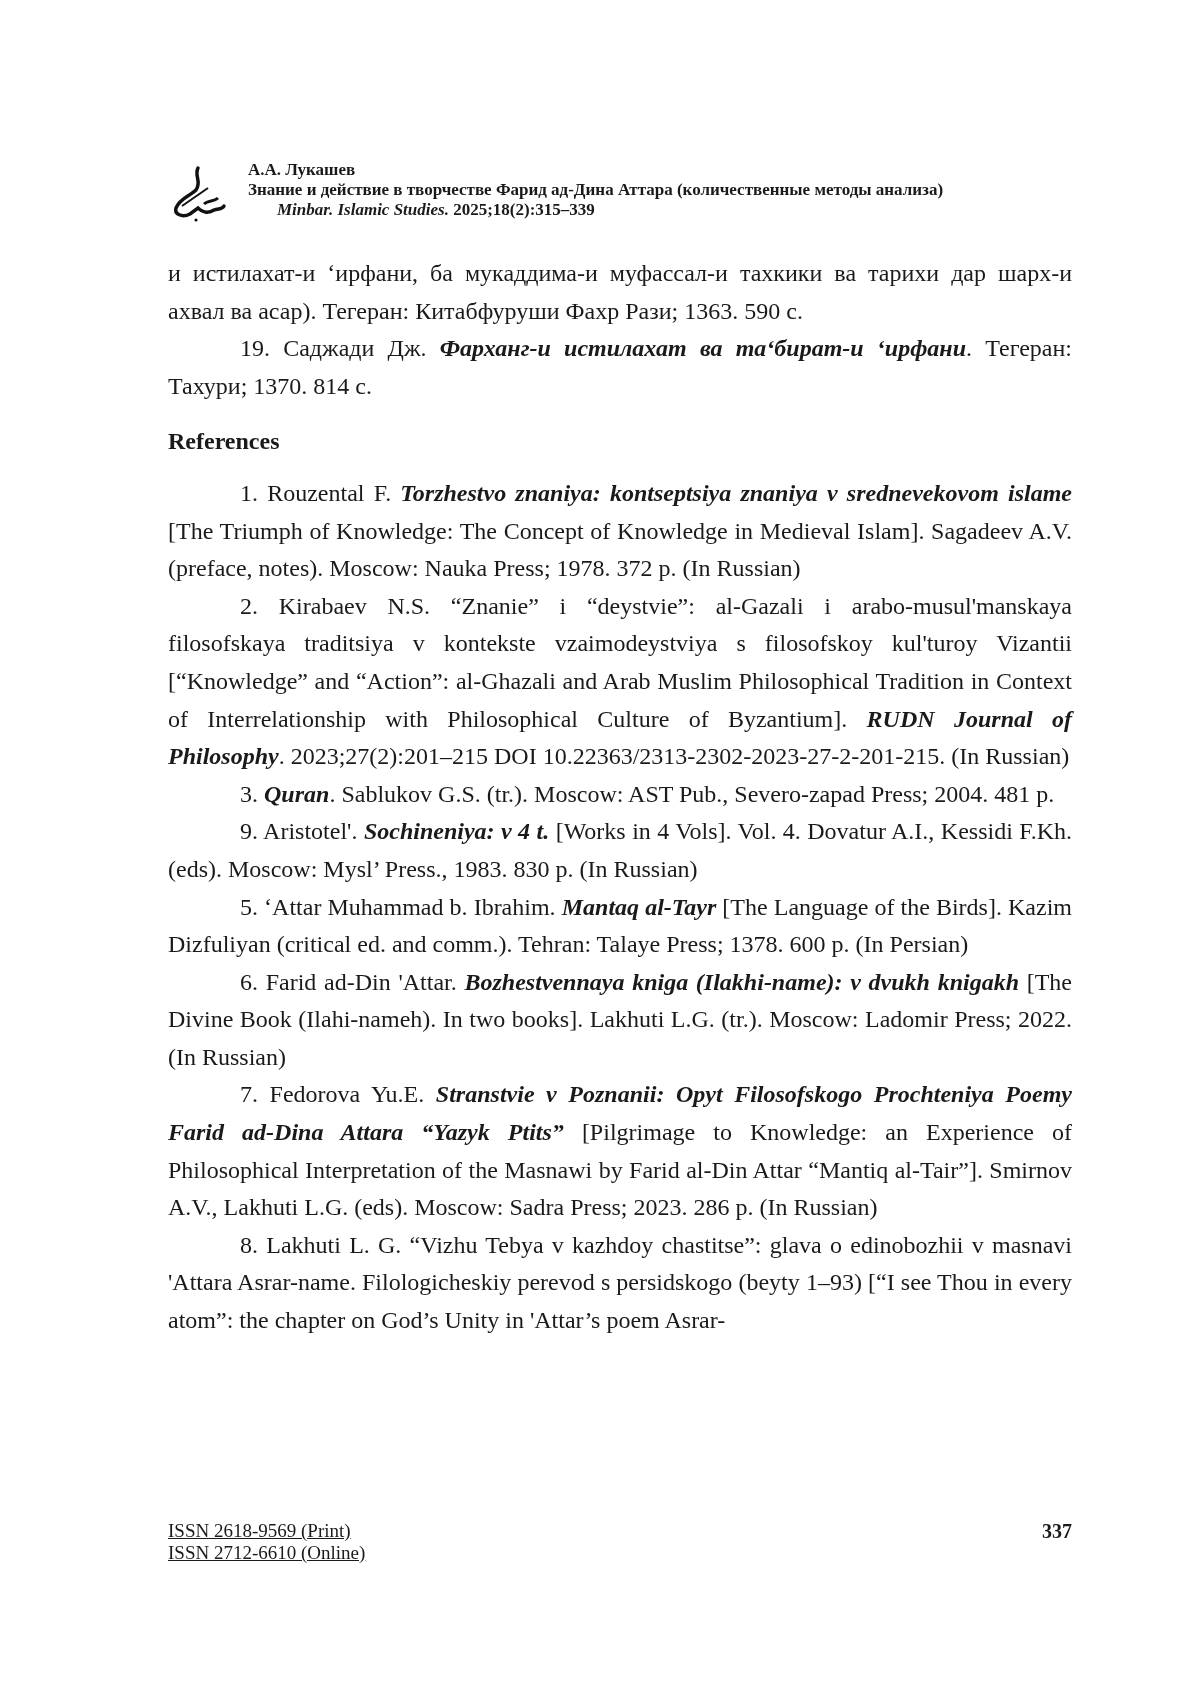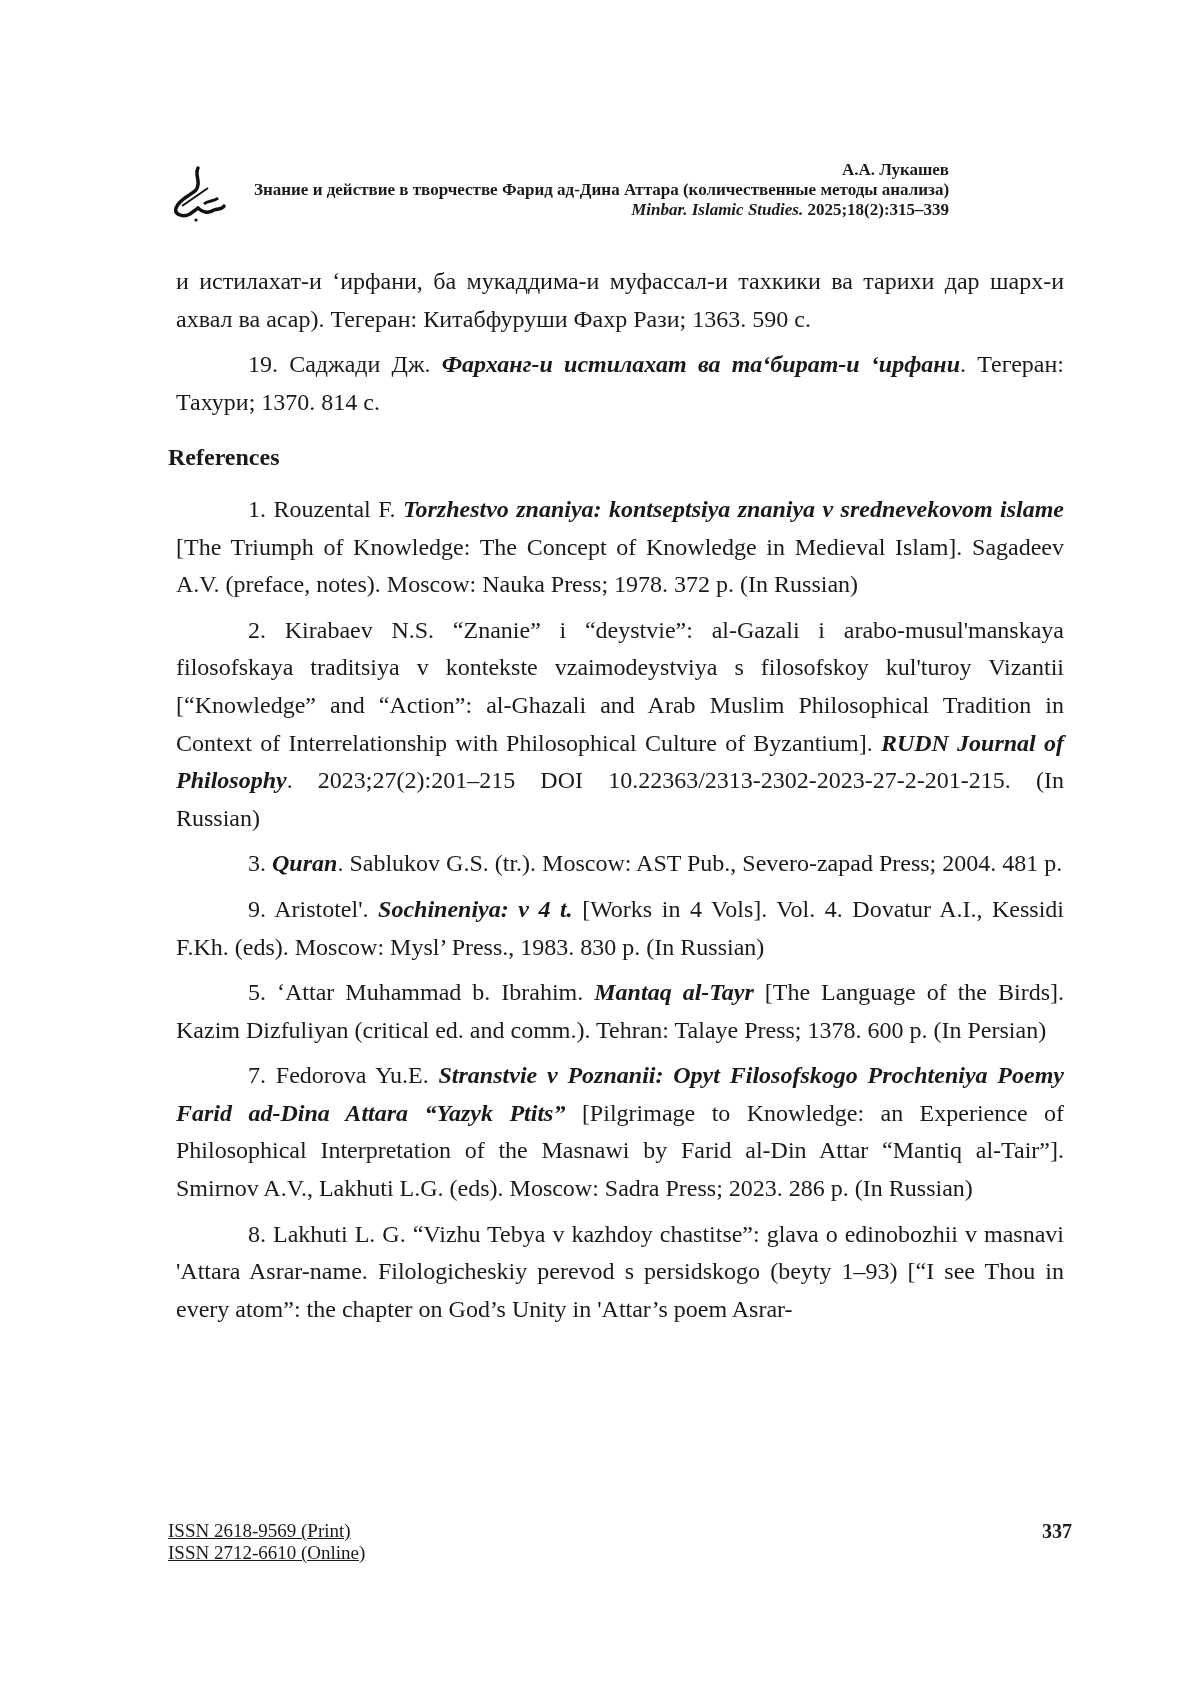--- a/index.html
+++ b/index.html
@@ -1,23 +1,23 @@
 <!DOCTYPE html>
 <html><head>
 <meta charset="utf-8">
 <style>
   html, body { margin: 0; padding: 0; background: #ffffff; }
   body { width: 1200px; height: 1701px; position: relative; overflow: hidden;
          font-family: "Liberation Serif", "DejaVu Serif", serif; color: #1a1a1a; }
   .header { position: absolute; top: 160px; left: 168px; width: 904px; height: 70px; }
   .logo { position: absolute; left: 0; top: 4px; width: 60px; height: 60px; }
-  .header-text { position: absolute; left: 86px; top: 0; font-size: 17px; line-height: 20px; font-weight: bold; text-align: right; }
-  .header-text .journal { font-style: italic; }
+  .header-text { position: absolute; left: 80px; top: 0; font-size: 17px; line-height: 20px; font-weight: bold; }
+  .header-text .journal { font-style: italic; margin-left: 29px; }
   .body-text { position: absolute; left: 168px; top: 255px; width: 904px; font-size: 24px; line-height: 37.6px; text-align: justify; }
-  .body-text p { margin: 8px; }
+  .body-text p { margin: 0; }
   .indent { text-indent: 72px; }
   .section-title { font-weight: bold; font-size: 24px; margin: 18px 0 14px 0 !important; }
   em { font-style: italic; font-weight: bold; }
   .footer { position: absolute; left: 168px; top: 1520px; width: 904px; font-size: 19px; line-height: 22px; text-decoration: underline; }
   .footer .page-num { position: absolute; right: 0; top: 0; font-weight: bold; font-size: 20px; margin-left: 26px; }
 </style>
 </head>
 <body>
 
 <div class="header">
@@ -38,20 +38,21 @@
   <p>и истилахат-и ‘ирфани, ба мукаддима-и муфассал-и тахкики ва тарихи дар шарх-и ахвал ва асар). Тегеран: Китабфуруши Фахр Рази; 1363. 590 с.</p>
   <p class="indent"><span>19. Саджади Дж. </span><em>Фарханг-и истилахат ва та‘бират-и ‘ирфани</em><span>. Тегеран: Тахури; 1370. 814 с.</span></p>
 
   <p class="section-title">References</p>
 
   <p class="indent"><span>1. Rouzental F. </span><em>Torzhestvo znaniya: kontseptsiya znaniya v srednevekovom islame</em><span> [The Triumph of Knowledge: The Concept of Knowledge in Medieval Islam]. Sagadeev A.V. (preface, notes). Moscow: Nauka Press; 1978. 372 p. (In Russian)</span></p>
   <p class="indent"><span>2. Kirabaev N.S. “Znanie” i “deystvie”: al-Gazali i arabo-musul'manskaya filosofskaya traditsiya v kontekste vzaimodeystviya s filosofskoy kul'turoy Vizantii [“Knowledge” and “Action”: al-Ghazali and Arab Muslim Philosophical Tradition in Context of Interrelationship with Philosophical Culture of Byzantium]. </span><em>RUDN Journal of Philosophy</em><span>. 2023;27(2):201–215 DOI 10.22363/2313-2302-2023-27-2-201-215. (In Russian)</span></p>
   <p class="indent"><span>3. </span><em>Quran</em><span>. Sablukov G.S. (tr.). Moscow: AST Pub., Severo-zapad Press; 2004. 481 p.</span></p>
   <p class="indent"><span>9. Aristotel'. </span><em>Sochineniya: v 4 t.</em><span> [Works in 4 Vols]. Vol. 4. Dovatur A.I., Kessidi F.Kh. (eds). Moscow: Mysl’ Press., 1983. 830 p. (In Russian)</span></p>
   <p class="indent"><span>5. ‘Attar Muhammad b. Ibrahim. </span><em>Mantaq al-Tayr</em><span> [The Language of the Birds]. Kazim Dizfuliyan (critical ed. and comm.). Tehran: Talaye Press; 1378. 600 p. (In Persian)</span></p>
+  <p class="indent"><span>6. Farid ad-Din 'Attar. </span><em>Bozhestvennaya kniga (Ilakhi-name): v dvukh knigakh</em><span> [The Divine Book (Ilahi-nameh). In two books]. Lakhuti L.G. (tr.). Moscow: Ladomir Press; 2022. (In Russian)</span></p>
   <p class="indent"><span>7. Fedorova Yu.E. </span><em>Stranstvie v Poznanii: Opyt Filosofskogo Prochteniya Poemy Farid ad-Dina Attara “Yazyk Ptits”</em><span> [Pilgrimage to Knowledge: an Experience of Philosophical Interpretation of the Masnawi by Farid al-Din Attar “Mantiq al-Tair”]. Smirnov A.V., Lakhuti L.G. (eds). Moscow: Sadra Press; 2023. 286 p. (In Russian)</span></p>
   <p class="indent"><span>8. Lakhuti L. G. “Vizhu Tebya v kazhdoy chastitse”: glava o edinobozhii v masnavi 'Attara Asrar-name. Filologicheskiy perevod s persidskogo (beyty 1–93) [“I see Thou in every atom”: the chapter on God’s Unity in 'Attar’s poem Asrar-</span></p>
 </div>
 
 <div class="footer">
   <div>ISSN 2618-9569 (Print)</div>
   <div>ISSN 2712-6610 (Online)</div>
   <div class="page-num">337</div>
 </div>
 

